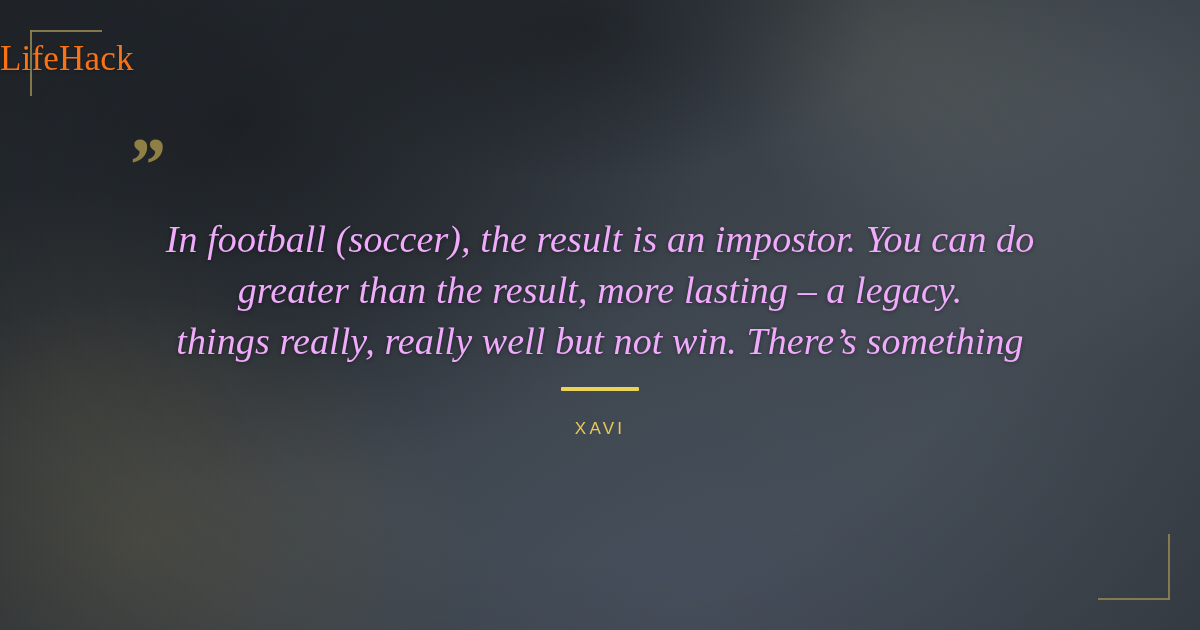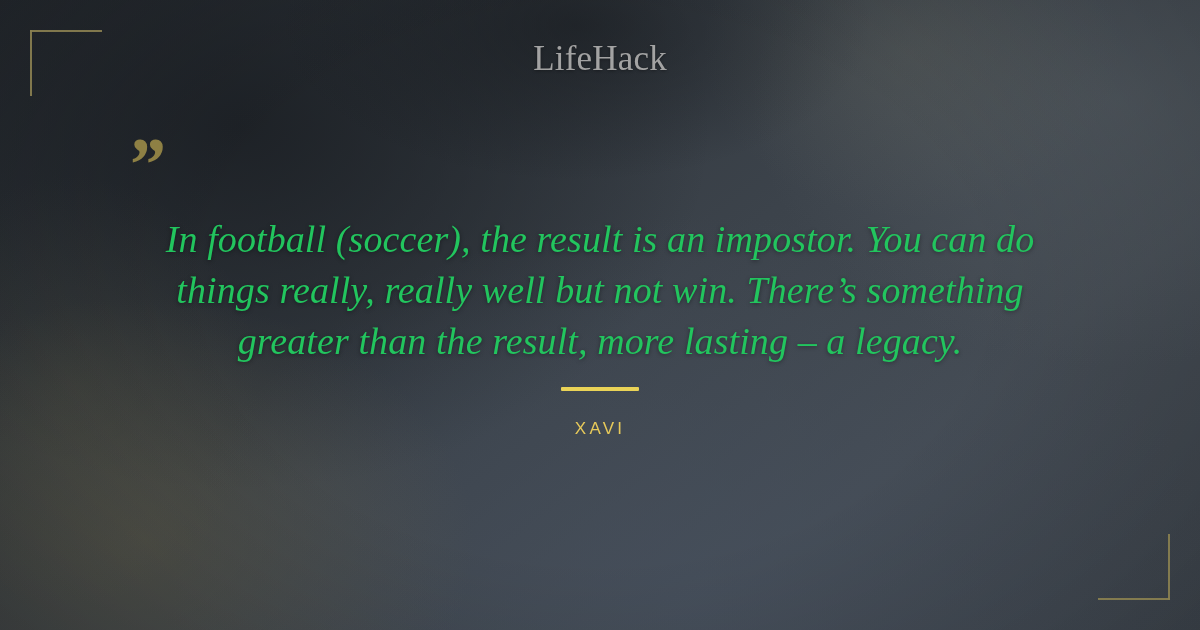--- a/index.html
+++ b/index.html
@@ -64,25 +64,24 @@
   .corner-br { bottom: 30px; right: 30px; }
   .corner-br .h { bottom: 0; right: 0; width: 72px; height: 2px; }
   .corner-br .v { bottom: 0; right: 0; width: 2px; height: 66px; }
 
   
   .logo {
     position: absolute;
     top: 41px;
     left: 0;
     width: 100%;
-    text-align: center;
     font-family: "Liberation Serif", "DejaVu Serif", serif;
     font-size: 35px;
     line-height: 1;
-    color: #a3a3a3;
+    color: #f97316;
     letter-spacing: 0.2px;
     font-weight: 400;
     text-shadow: 0 1px 3px rgba(0,0,0,0.35);
   }
 
   
   .quote-mark {
     position: absolute;
     top: 126px;
     left: 126px;
@@ -99,21 +98,21 @@
   .quote-body {
     position: absolute;
     top: 214px;
     left: 100px;
     width: 1000px;
     text-align: center;
     font-family: "Liberation Serif", "DejaVu Serif", serif;
     font-style: italic;
     font-size: 38px;
     line-height: 51px;
-    color: #22c55e;
+    color: #f0abfc;
     letter-spacing: 0.1px;
     text-shadow: 0 1px 4px rgba(0,0,0,0.40);
   }
 
   
   .attrib {
     position: absolute;
     top: 387px;
     left: 0;
     width: 100%;
@@ -154,22 +153,22 @@
     <span class="h"></span>
     <span class="v"></span>
   </div>
 
   <div class="logo">LifeHack</div>
 
   <div class="quote-mark">”</div>
 
   <div class="quote-body">
     <div>In football (soccer), the result is an impostor. You can do</div>
+    <div>greater than the result, more lasting – a legacy.</div>
     <div>things really, really well but not win. There’s something</div>
-    <div>greater than the result, more lasting – a legacy.</div>
   </div>
 
   <div class="attrib">
     <div class="attrib-rule"></div>
     <div class="attrib-name">XAVI</div>
   </div>
 
 </div>
 
 </body></html>

